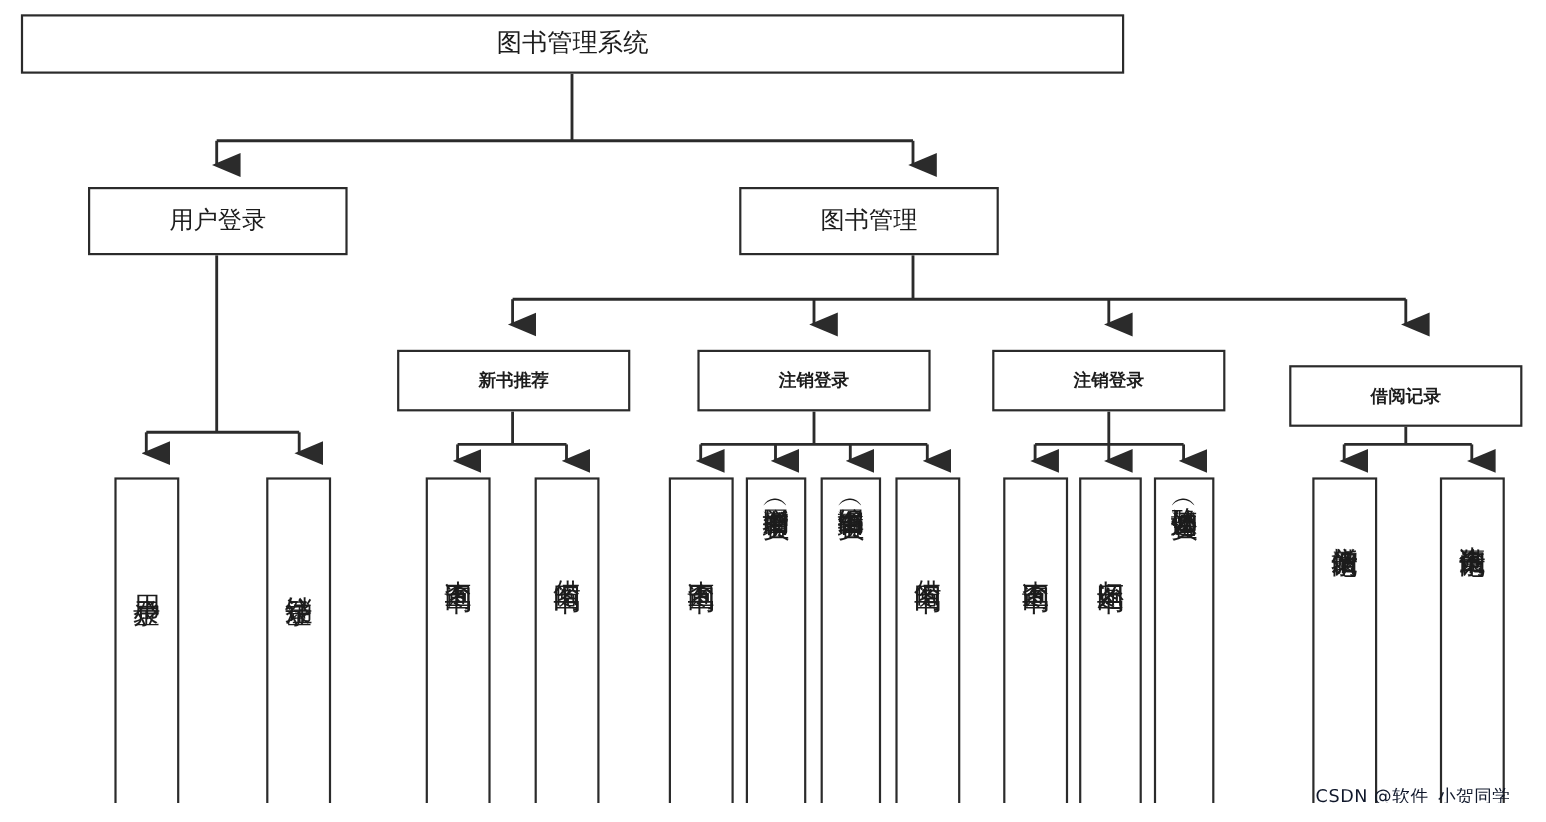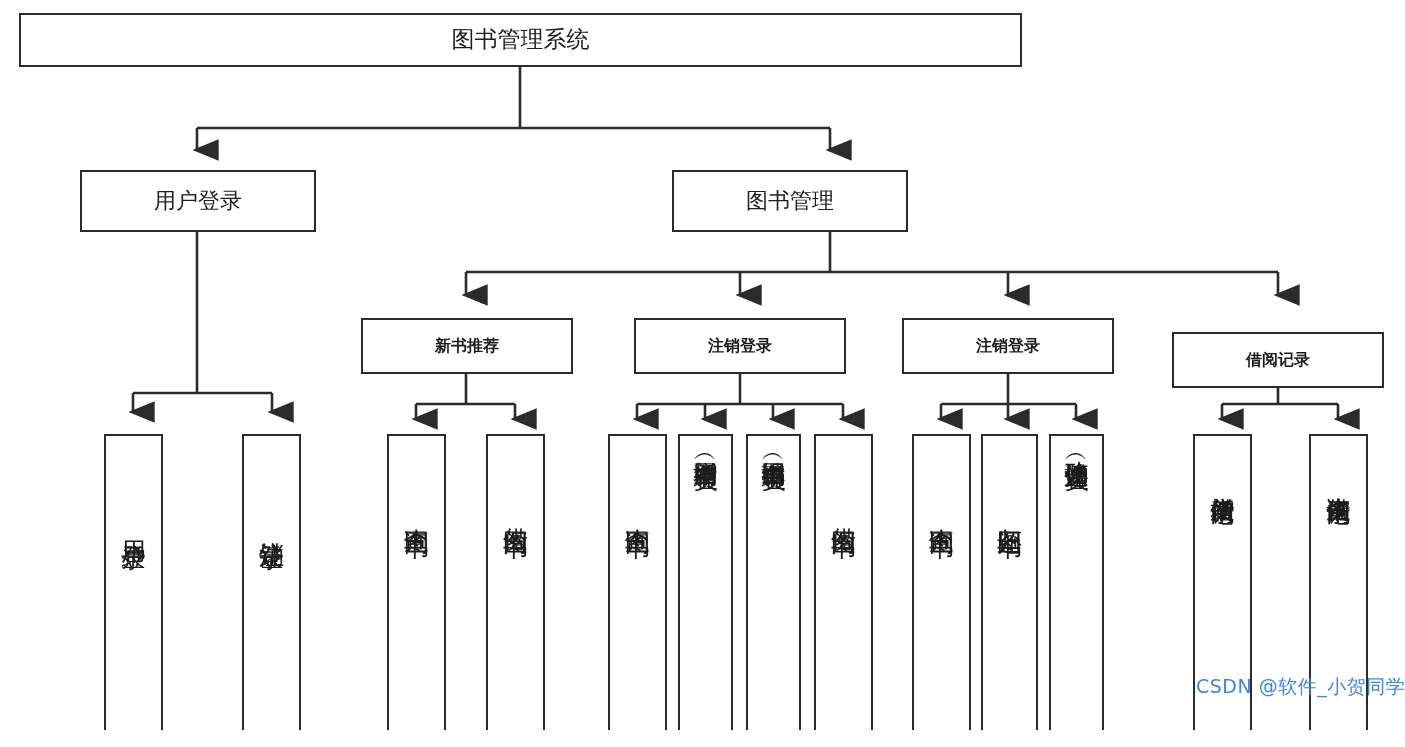--- a/index.html
+++ b/index.html
@@ -55,23 +55,23 @@
     letter-spacing: 2px;
     line-height: 1;
   }
   .node.leaf.tall-text .label {
     font-size: 24px;
     letter-spacing: 1px;
   }
   .watermark {
     position: absolute;
     left: 1196px;
-    top: 674px;
-    font-size: 19px;
-    color: #3b82f6;
+    top: 714px;
+    font-size: 16px;
+    color: #0f172a;
     white-space: nowrap;
     letter-spacing: 0.5px;
   }
 </style>
 </head>
 <body>
 
 <div id="canvas">
 
   <svg id="wires" viewBox="0 0 1405 747">

